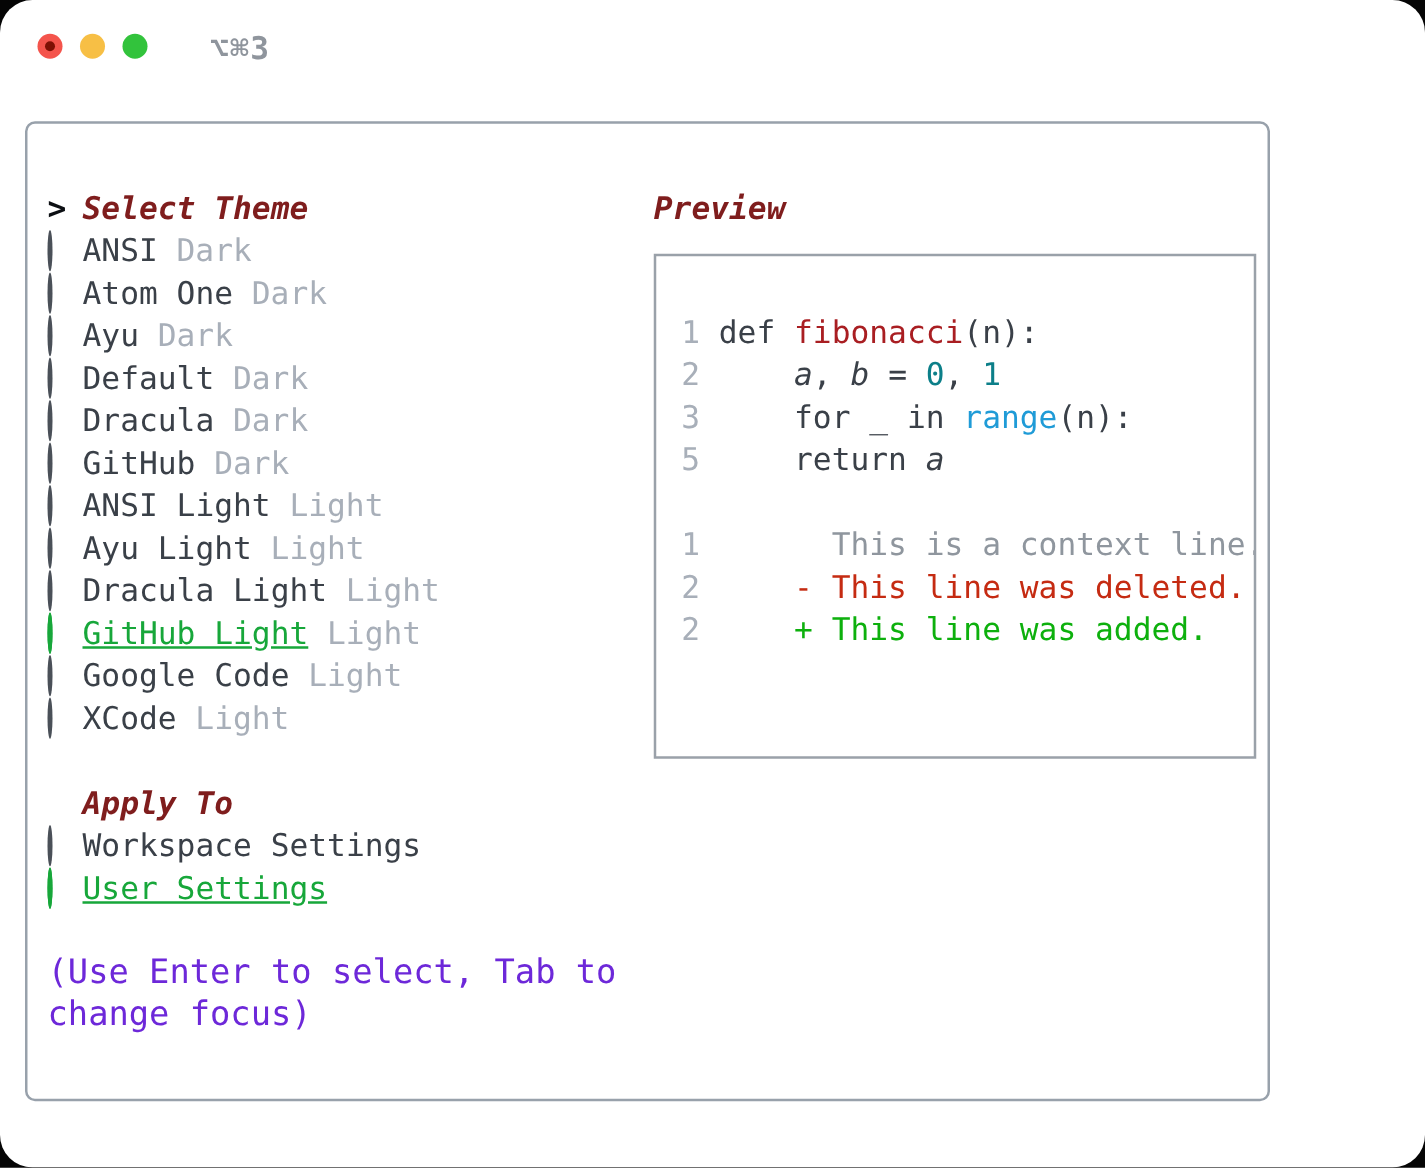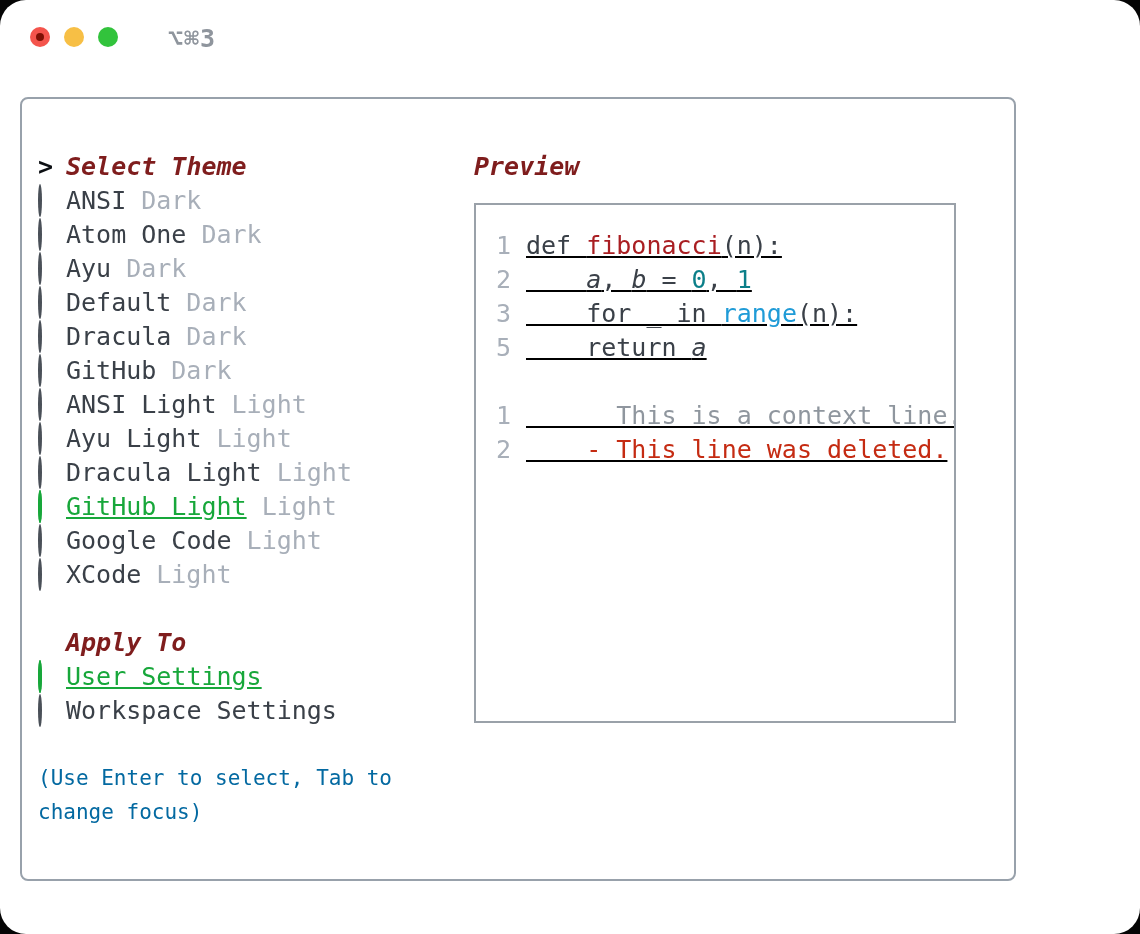--- a/index.html
+++ b/index.html
@@ -23,25 +23,25 @@
   .hdr{font-weight:bold;color:#7f1d1d;font-style:italic;}
   .prefix{font-weight:bold;color:#0c0f13;}
   .spacer{height:34px;}
 
   .left-col{position:absolute;left:16px;top:50px;width:450px;}
   .bullet{width:13px;height:13px;border:2px solid #4a5058;border-radius:50%;box-sizing:border-box;flex:none;margin-top:1px;}
   .bullet.sel{background:#17a73a;border-color:#17a73a;}
   .tname{color:#3a4048;}
   .tname.sel{color:#17a73a;text-decoration:underline;}
   .variant{color:#a8afb9;margin-left:15px;text-align:center;}
-  .hint{font-size:21px;line-height:34px;color:#0369a1;white-space:pre;}
+  .hint{font-size:27px;line-height:34px;color:#6d28d9;white-space:pre;}
 
   
-  .right-col{position:absolute;left:452px;top:50px;width:500px;}
-  .preview-box{margin-top:20px;width:482px;height:520px;border:2px solid #9aa1a9;box-sizing:border-box;padding:24px 0 0 20px;overflow:hidden;text-decoration:underline;}
+  .right-col{position:absolute;left:501px;top:50px;width:500px;}
+  .preview-box{margin-top:20px;width:482px;height:404px;border:2px solid #9aa1a9;box-sizing:border-box;padding:44px 0 0 20px;overflow:hidden;}
   .code-line{height:34px;white-space:pre;font-size:25px;line-height:34px;}
   .lineno{display:inline-block;width:15px;margin-right:15px;color:#a8afb9;}
   .seg-d{color:#3a4048;}
   .seg-f{color:#a91e22;}
   .seg-n{color:#0c7f89;}
   .seg-b{color:#1f9bd7;}
   .seg-v{color:#3a4048;font-style:italic;}
   .seg-ctx{color:#8f969e;}
   .seg-del{color:#c52b12;}
   .seg-add{color:#0db00d;}
@@ -82,40 +82,41 @@
           <div class="row"><span class="slot"><span class="bullet"></span></span><span class="tname">XCode</span><span class="variant">Light</span></div>
         </div>
 
       <div class="spacer"></div>
 
       <div class="row">
         <span class="slot"></span>
         <span class="hdr">Apply To</span>
       </div>
       <div id="apply-list">
+          <div class="row"><span class="slot"><span class="bullet"></span></span><span class="tname">Workspace Settings</span></div>
           <div class="row"><span class="slot"><span class="bullet sel"></span></span><span class="tname sel">User Settings</span></div>
-          <div class="row"><span class="slot"><span class="bullet"></span></span><span class="tname">Workspace Settings</span></div>
         </div>
 
       <div class="spacer"></div>
 
       <div id="hint" class="hint"><div>(Use Enter to select, Tab to</div><div>change focus)</div></div>
     </div>
 
     <div class="right-col">
       <div class="row">
         <span class="hdr">Preview</span>
       </div>
       <div class="preview-box">
         <div id="preview-code">
             <div class="code-line"><span class="lineno">1</span><span class="seg-d">def </span><span class="seg-f">fibonacci</span><span class="seg-d">(n):</span></div>
             <div class="code-line"><span class="lineno">2</span><span class="seg-d">    </span><span class="seg-v">a</span><span class="seg-d">, </span><span class="seg-v">b</span><span class="seg-d"> = </span><span class="seg-n">0</span><span class="seg-d">, </span><span class="seg-n">1</span></div>
             <div class="code-line"><span class="lineno">3</span><span class="seg-d">    for _ in </span><span class="seg-b">range</span><span class="seg-d">(n):</span></div>
             <div class="code-line"><span class="lineno">5</span><span class="seg-d">    return </span><span class="seg-v">a</span></div>
             <div class="code-line"><span class="lineno"></span></div>
             <div class="code-line"><span class="lineno">1</span><span class="seg-ctx">      This is a context line.</span></div>
             <div class="code-line"><span class="lineno">2</span><span class="seg-del">    - This line was deleted.</span></div>
+            <div class="code-line"><span class="lineno">2</span><span class="seg-add">    + This line was added.</span></div>
           </div>
       </div>
     </div>
 
   </div>
 </div>
 
 </body></html>

